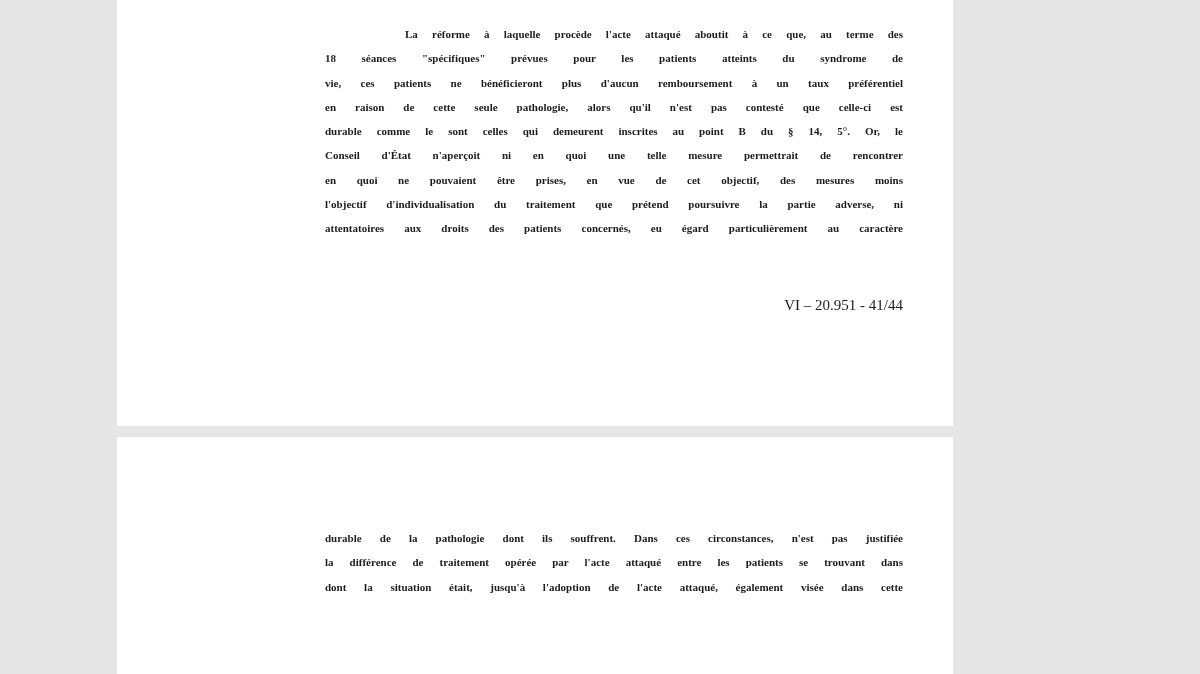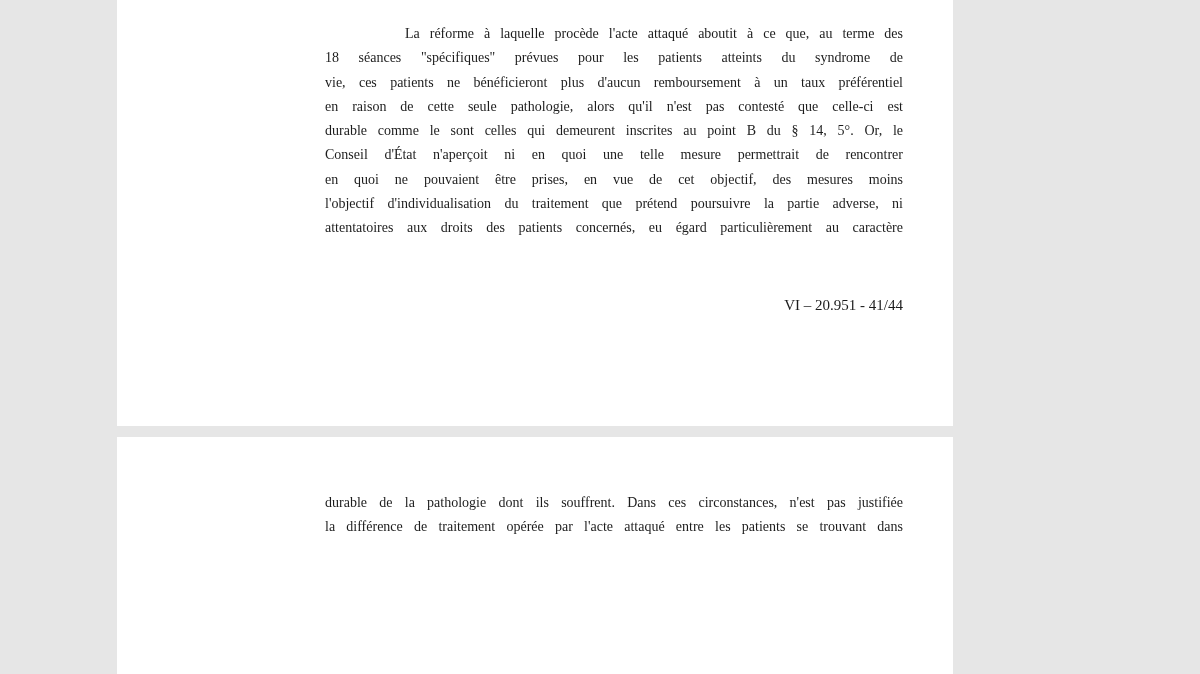--- a/index.html
+++ b/index.html
@@ -22,26 +22,27 @@
   .page {
     position: absolute;
     left: 117px;
     width: 836px;
     background: var(--page);
   }
   .page-1 { top: 0; height: 426px; }
   .page-2 { top: 437px; height: 237px; }
   .textblock {
     padding: 22px 50px 0 208px;
-    font-size: 14px;
+    font-size: 11px;
     line-height: 24.3px;
     color: var(--text);
     hyphens: none;
+    font-weight: bold;
   }
-  .page-2 .textblock { padding-top: 54px; }
+  .page-2 .textblock { padding-top: 89px; }
   .tline {
     text-align: justify;
     text-align-last: justify;
   }
   .tline.indent { text-indent: 80px; }
   .tline.lastline { text-align-last: left; }
   .page-footer {
     position: absolute;
     top: 297px;
     right: 50px;
@@ -67,16 +68,17 @@
         <div class="tline">l'objectif d'individualisation du traitement que prétend poursuivre la partie adverse, ni</div>
         <div class="tline">attentatoires aux droits des patients concernés, eu égard particulièrement au caractère</div>
       </div>
     <div class="page-footer">VI – 20.951 - 41/44</div>
   </div>
 
   <div class="page page-2">
     <div class="textblock">
         <div class="tline">durable de la pathologie dont ils souffrent. Dans ces circonstances, n'est pas justifiée</div>
         <div class="tline">la différence de traitement opérée par l'acte attaqué entre les patients se trouvant dans</div>
+        <div class="tline">dont la situation était, jusqu'à l'adoption de l'acte attaqué, également visée dans cette</div>
       </div>
   </div>
 
 </div>
 
 </body></html>

